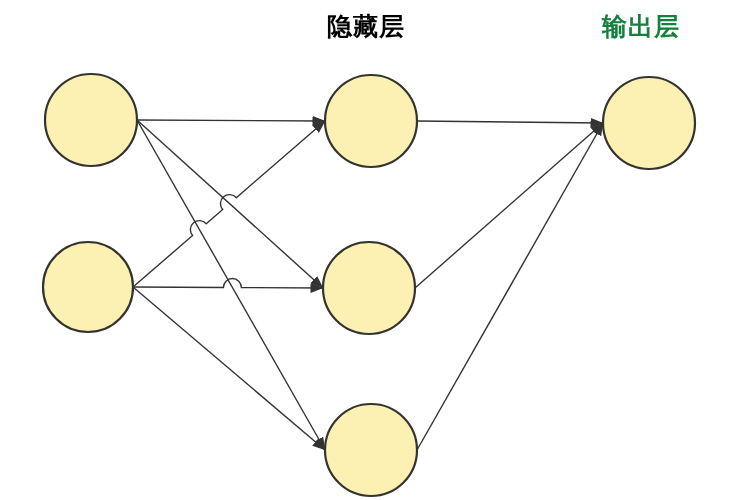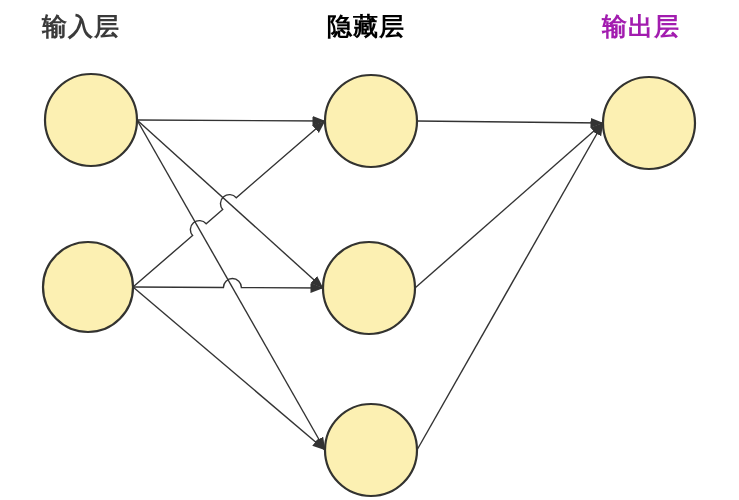--- a/index.html
+++ b/index.html
@@ -48,16 +48,15 @@
     <g id="nodes">
         <circle cx="91" cy="120" r="46" fill="#FCF0B2" stroke="#333330" stroke-width="2.2"></circle>
         <circle cx="88" cy="287" r="45" fill="#FCF0B2" stroke="#333330" stroke-width="2.2"></circle>
         <circle cx="371" cy="121" r="46" fill="#FCF0B2" stroke="#333330" stroke-width="2.2"></circle>
         <circle cx="369" cy="288" r="46" fill="#FCF0B2" stroke="#333330" stroke-width="2.2"></circle>
         <circle cx="371" cy="450" r="46" fill="#FCF0B2" stroke="#333330" stroke-width="2.2"></circle>
         <circle cx="649" cy="123" r="46" fill="#FCF0B2" stroke="#333330" stroke-width="2.2"></circle>
       </g>
   </svg>
 
-  <div class="layer-label" style="left: 81px; color: rgb(58, 58, 58);">输入层</div>
   <div class="layer-label" style="left: 366px; color: #000000;">隐藏层</div>
-  <div class="layer-label" style="left: 641px; color: #a21caf;">输出层</div>
+  <div class="layer-label" style="left: 641px; color: #15803d;">输出层</div>
 </div>
 
 </body></html>

